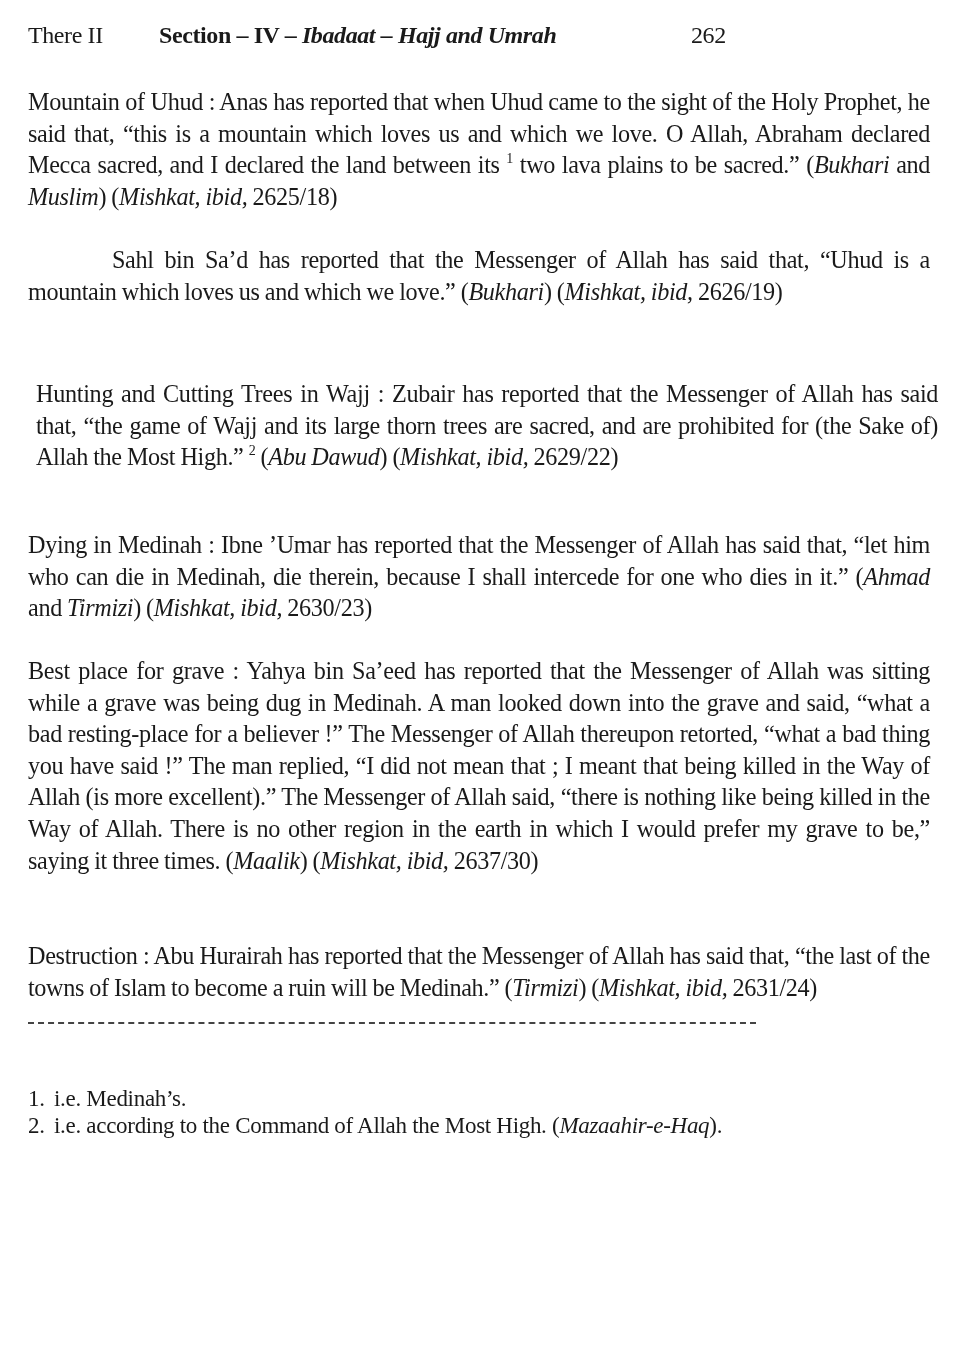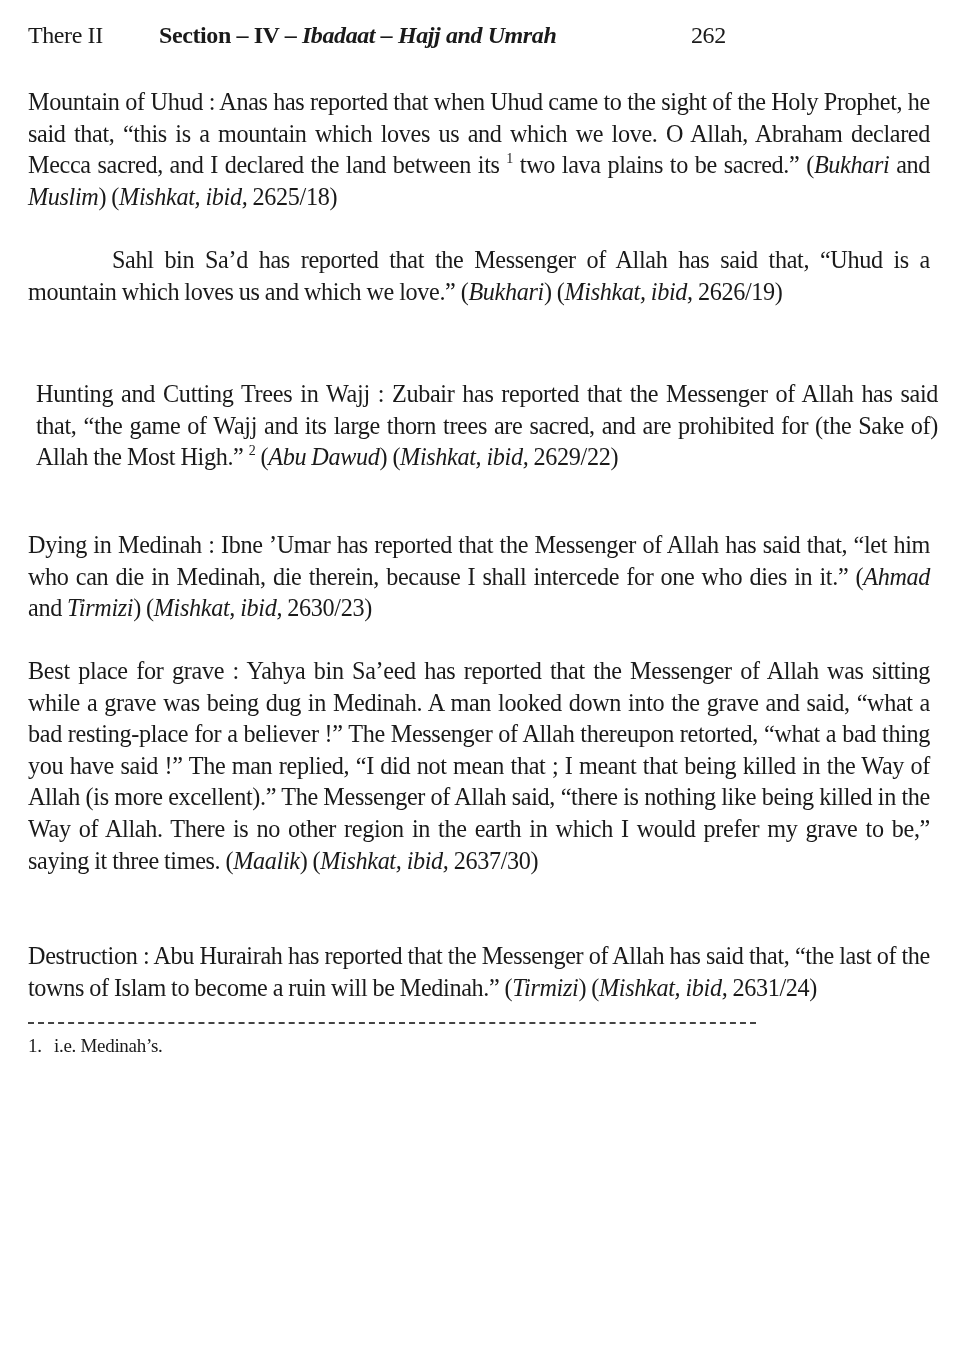--- a/index.html
+++ b/index.html
@@ -22,21 +22,21 @@
     letter-spacing: -0.35px; word-spacing: -0.5px;
   }
   .para b { font-weight: normal; letter-spacing: -0.3px; }
   .para i { }
   sup { font-size: 14px; vertical-align: 10px; line-height: 0; }
   .indent { text-indent: 84px; }
   .rule {
     position: absolute; left: 0; top: 1022px; width: 728px; height: 0;
     border-top: 2px dashed #444; 
   }
-  .notes { position: absolute; left: 0; top: 1032px; font-size: 19px; line-height: 27px; letter-spacing: -0.3px; }
+  .notes { position: absolute; left: 0; top: 1085px; font-size: 23px; line-height: 27px; letter-spacing: -0.3px; }
   .note { white-space: nowrap; }
   .note .n { display: inline-block; width: 26px; }
 </style>
 </head>
 <body>
 
 <div class="page">
 
   <div class="header">
     <span class="part">There II</span>
@@ -53,15 +53,16 @@
   <p class="para" style="top:529px;margin:0;"><b>Dying in Medinah :</b><span> Ibne ’Umar has reported that the Messenger of Allah has said that, “let him who can die in Medinah, die therein, because I shall intercede for one who dies in it.” (</span><i>Ahmad</i><span> and </span><i>Tirmizi</i><span>) (</span><i>Mishkat, ibid,</i><span> 2630/23)</span></p>
 
   <p class="para" style="top:655px;margin:0;"><b>Best place for grave :</b><span> Yahya bin Sa’eed has reported that the Messenger of Allah was sitting while a grave was being dug in Medinah. A man looked down into the grave and said, “what a bad resting-place for a believer !” The Messenger of Allah thereupon retorted, “what a bad thing you have said !” The man replied, “I did not mean that ; I meant that being killed in the Way of Allah (is more excellent).” The Messenger of Allah said, “there is nothing like being killed in the Way of Allah. There is no other region in the earth in which I would prefer my grave to be,” saying it three times. (</span><i>Maalik</i><span>) (</span><i>Mishkat, ibid,</i><span> 2637/30)</span></p>
 
   <p class="para" style="top:940px;margin:0;"><b>Destruction :</b><span> Abu Hurairah has reported that the Messenger of Allah has said that, “the last of the towns of Islam to become a ruin will be Medinah.” (</span><i>Tirmizi</i><span>) (</span><i>Mishkat, ibid,</i><span> 2631/24)</span></p>
 
   <div class="rule"></div>
 
   <div class="notes">
     <div class="note"><span class="n">1.</span><span>i.e.  Medinah’s.</span></div>
+    <div class="note"><span class="n">2.</span><span>i.e. according to the Command of Allah the Most High. (</span><i>Mazaahir-e-Haq</i><span>).</span></div>
   </div>
 
 </div>
 
 </body></html>

